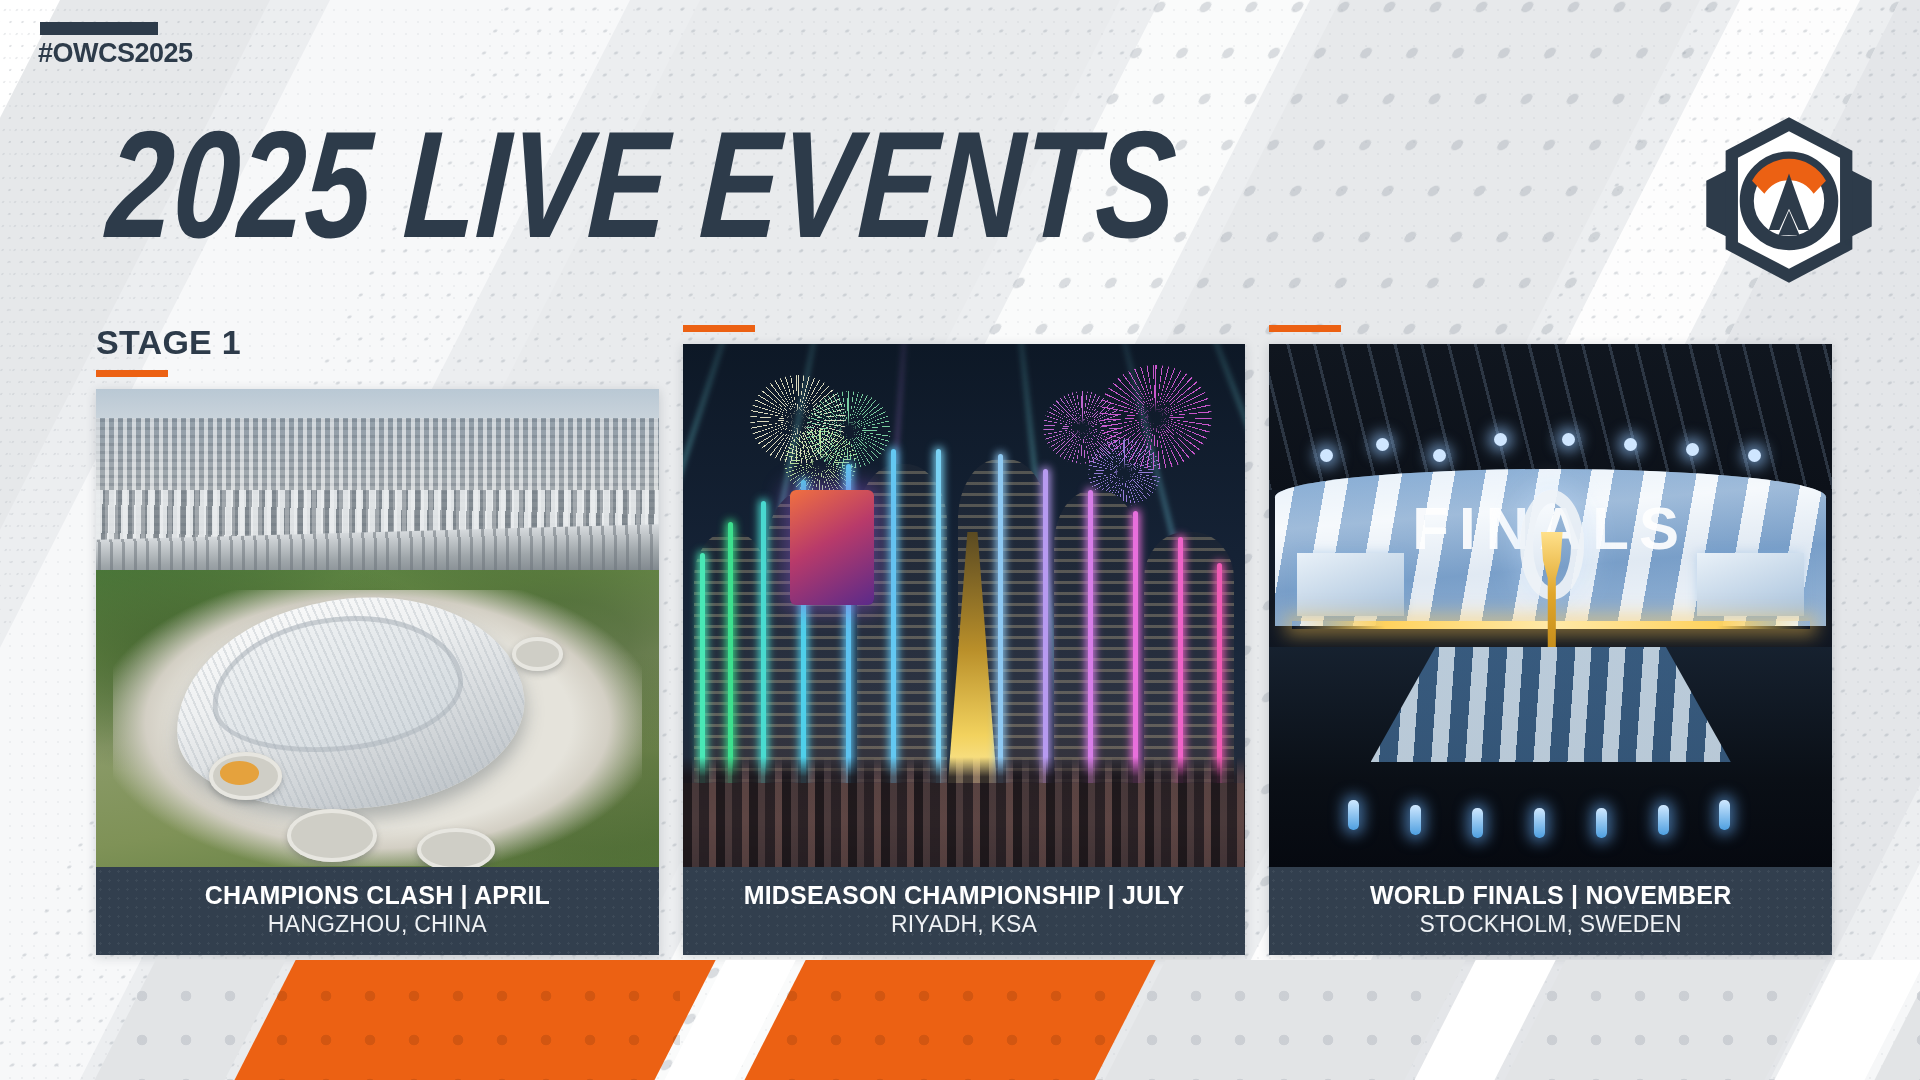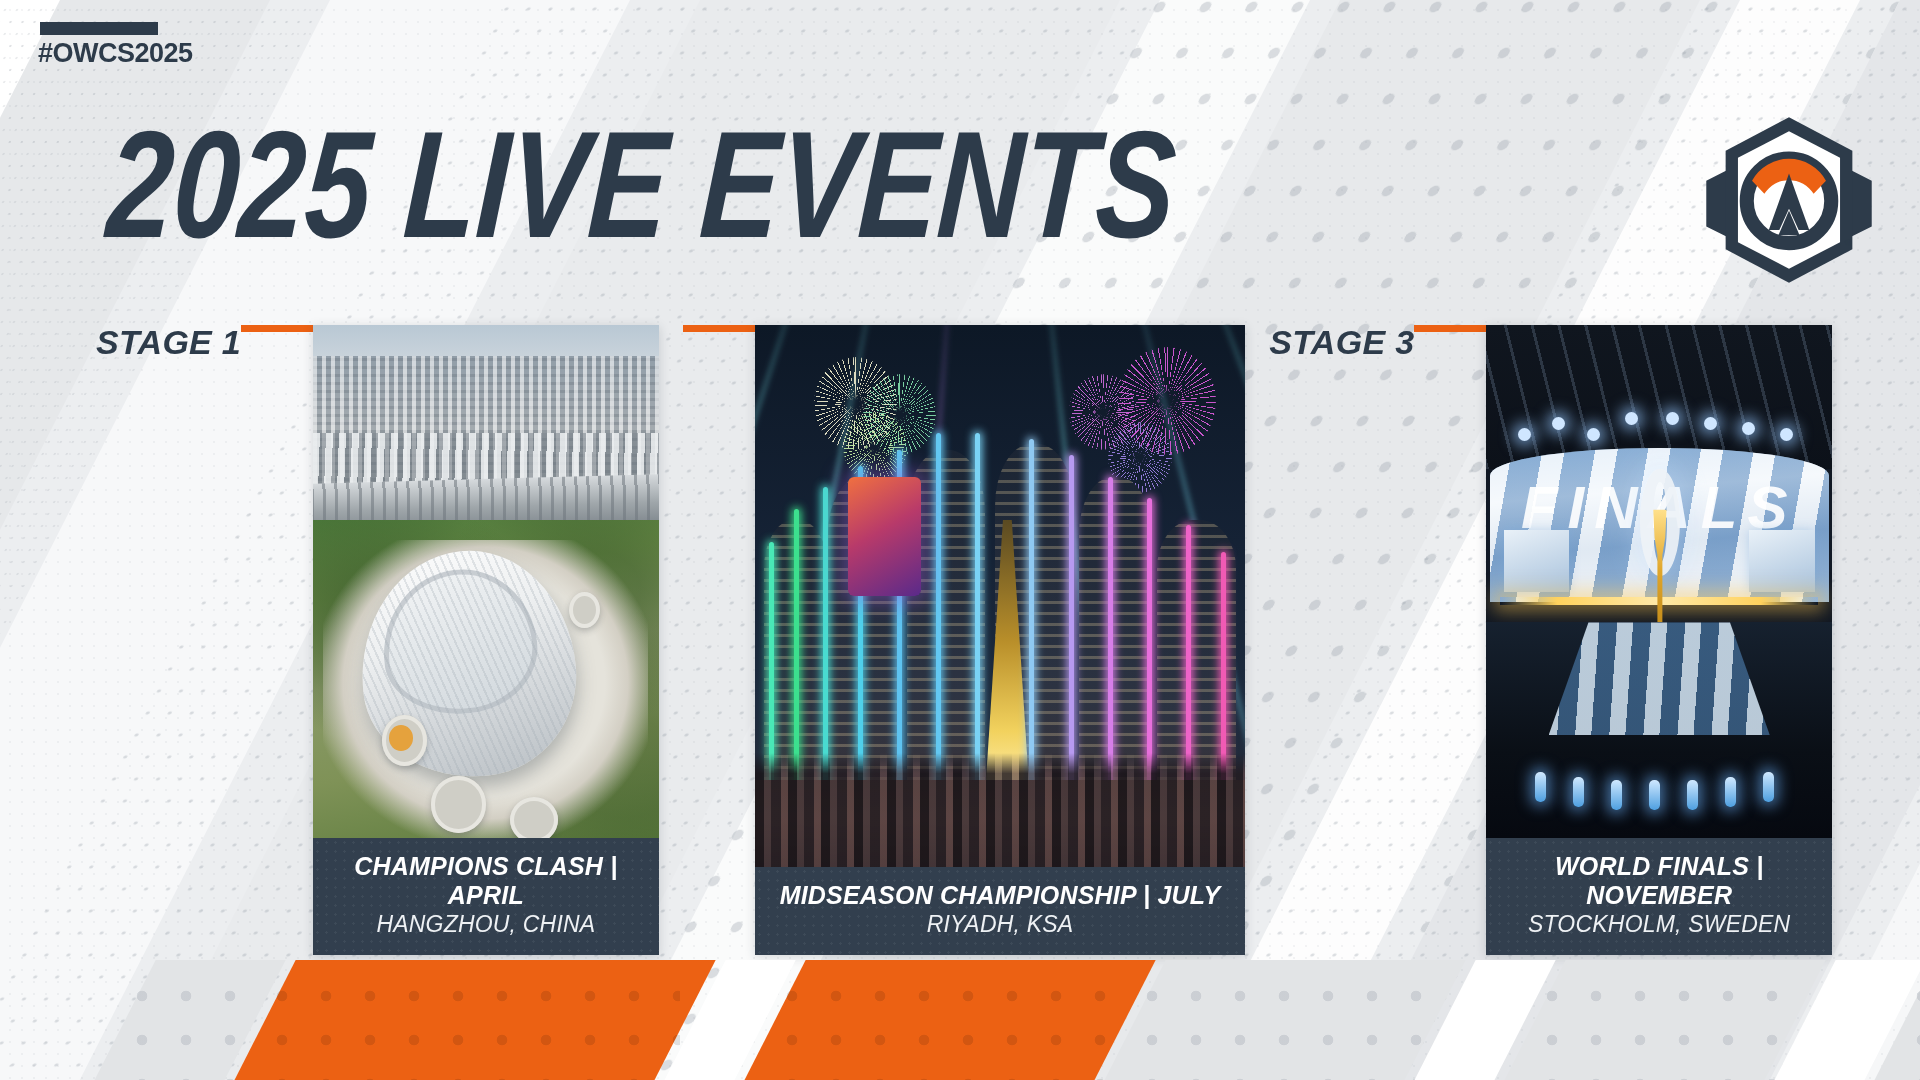--- a/index.html
+++ b/index.html
@@ -62,21 +62,21 @@
   
   #logo { position:absolute; right:42px; top:112px; width:178px; height:176px; }
 
   
   #cards {
     position:absolute;
     left:96px; top:325px;
     width:1736px; height:630px;
     display:flex; gap:24px;
   }
-  .card { position:relative; width:563px; display:flex; flex-direction:row;font-style:italic; }
+  .card { position:relative; width:563px; display:flex; flex-direction:column; }
   .stage-label {
     font-size:34px; font-weight:700; letter-spacing:0.3px;
     color:#2d3b4a; line-height:1;
     margin-bottom:11px;
   }
   .stage-rule { width:72px; height:7px; background:#ec6113; margin-bottom:12px; }
   .card-body {
     position:relative; flex:1;
     display:flex; flex-direction:column;
     box-shadow:0 2px 10px rgba(40,50,60,0.18);
@@ -367,21 +367,20 @@
         </div>
       </div>
       <div class="caption">
         <div class="cap-title">MIDSEASON CHAMPIONSHIP | JULY</div>
         <div class="cap-sub">RIYADH, KSA</div>
       </div>
     </div>
   </div>
 
   <div class="card">
-    <div class="stage-label">STAGE 3</div>
     <div class="stage-rule"></div>
     <div class="card-body">
       <div class="photo">
         <div class="scene">
           <div class="sh-bg"></div>
           <div class="sh-truss"></div>
           <div class="sh-lamp" style="left:9%;top:20%"></div>
           <div class="sh-lamp" style="left:19%;top:18%"></div>
           <div class="sh-lamp" style="left:29%;top:20%"></div>
           <div class="sh-lamp" style="left:40%;top:17%"></div>

